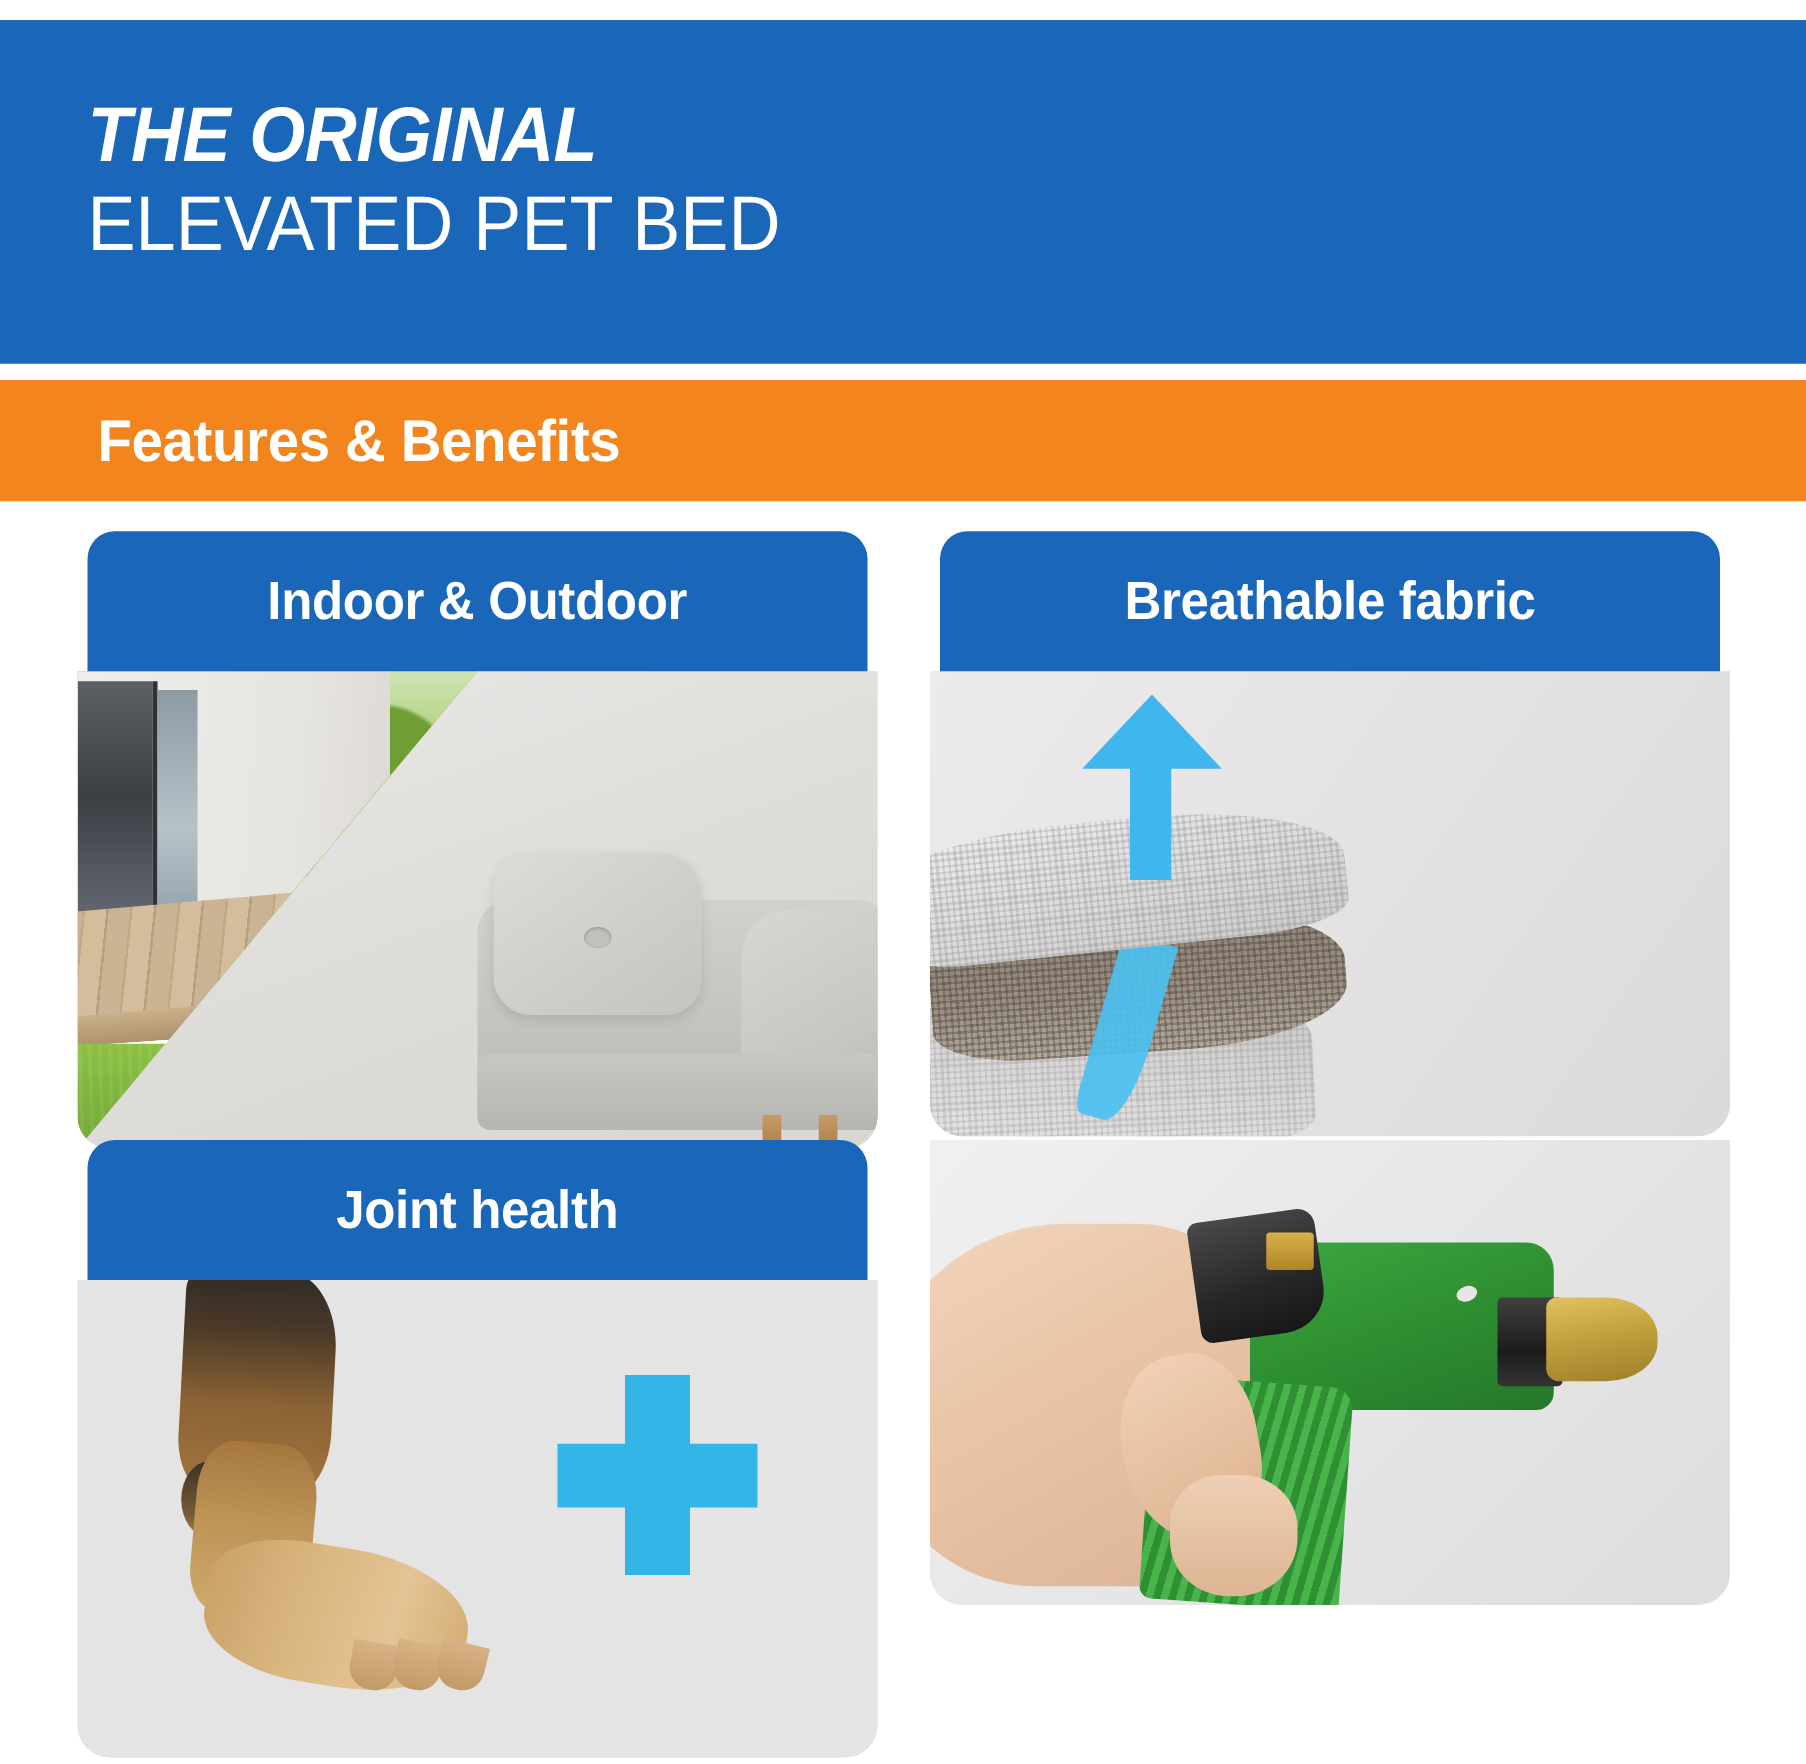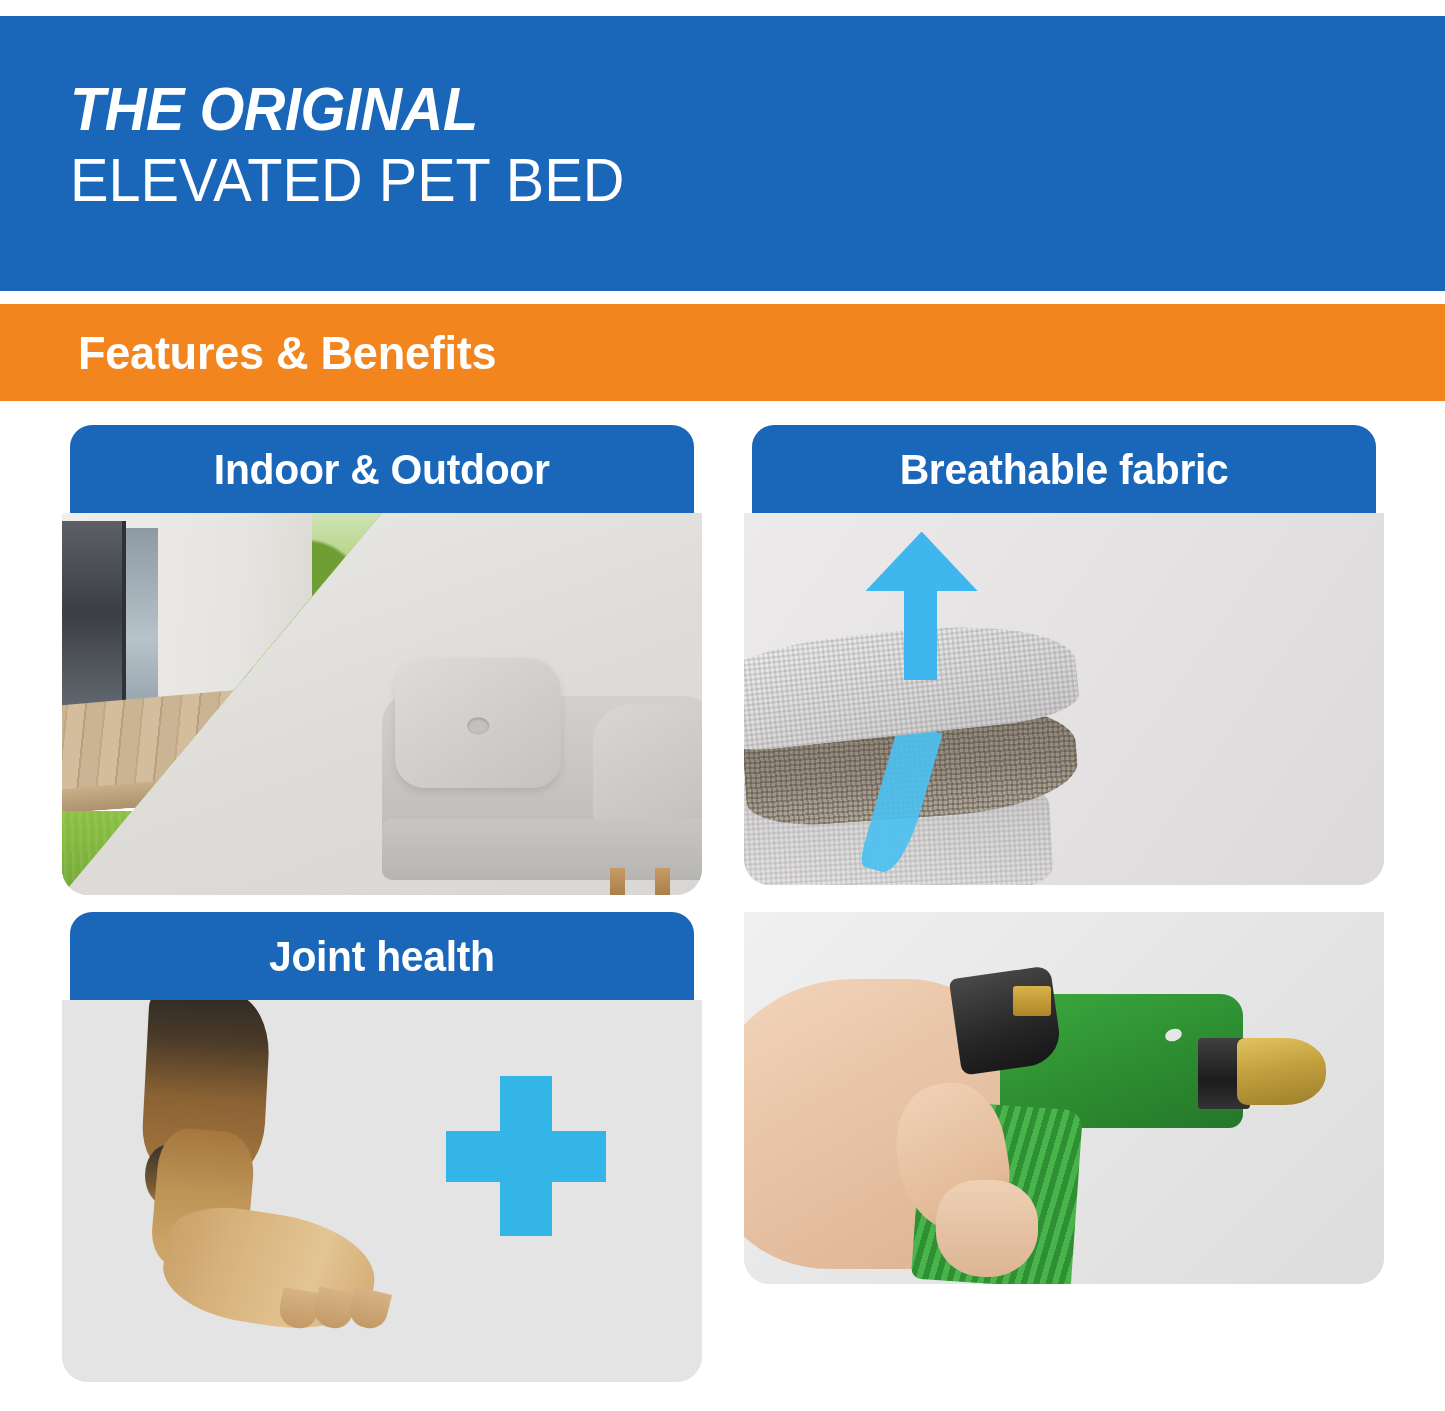--- a/index.html
+++ b/index.html
@@ -83,21 +83,21 @@
     grid-template-rows: 487px 478px;
     column-gap: 42px;
     row-gap: 0px;
   }
   .card { position: relative; width: 640px; }
 
   .card-header {
     position: relative;
     width: 624px;
     margin: 0 auto;
-    height: 88px;
+    height: 112px;
     background: #1a66b8;
     border-radius: 22px 22px 0 0;
     display: flex;
     align-items: center;
     justify-content: center;
     z-index: 2;
   }
   .card-title {
     font-size: 43px;
     font-weight: 700;

